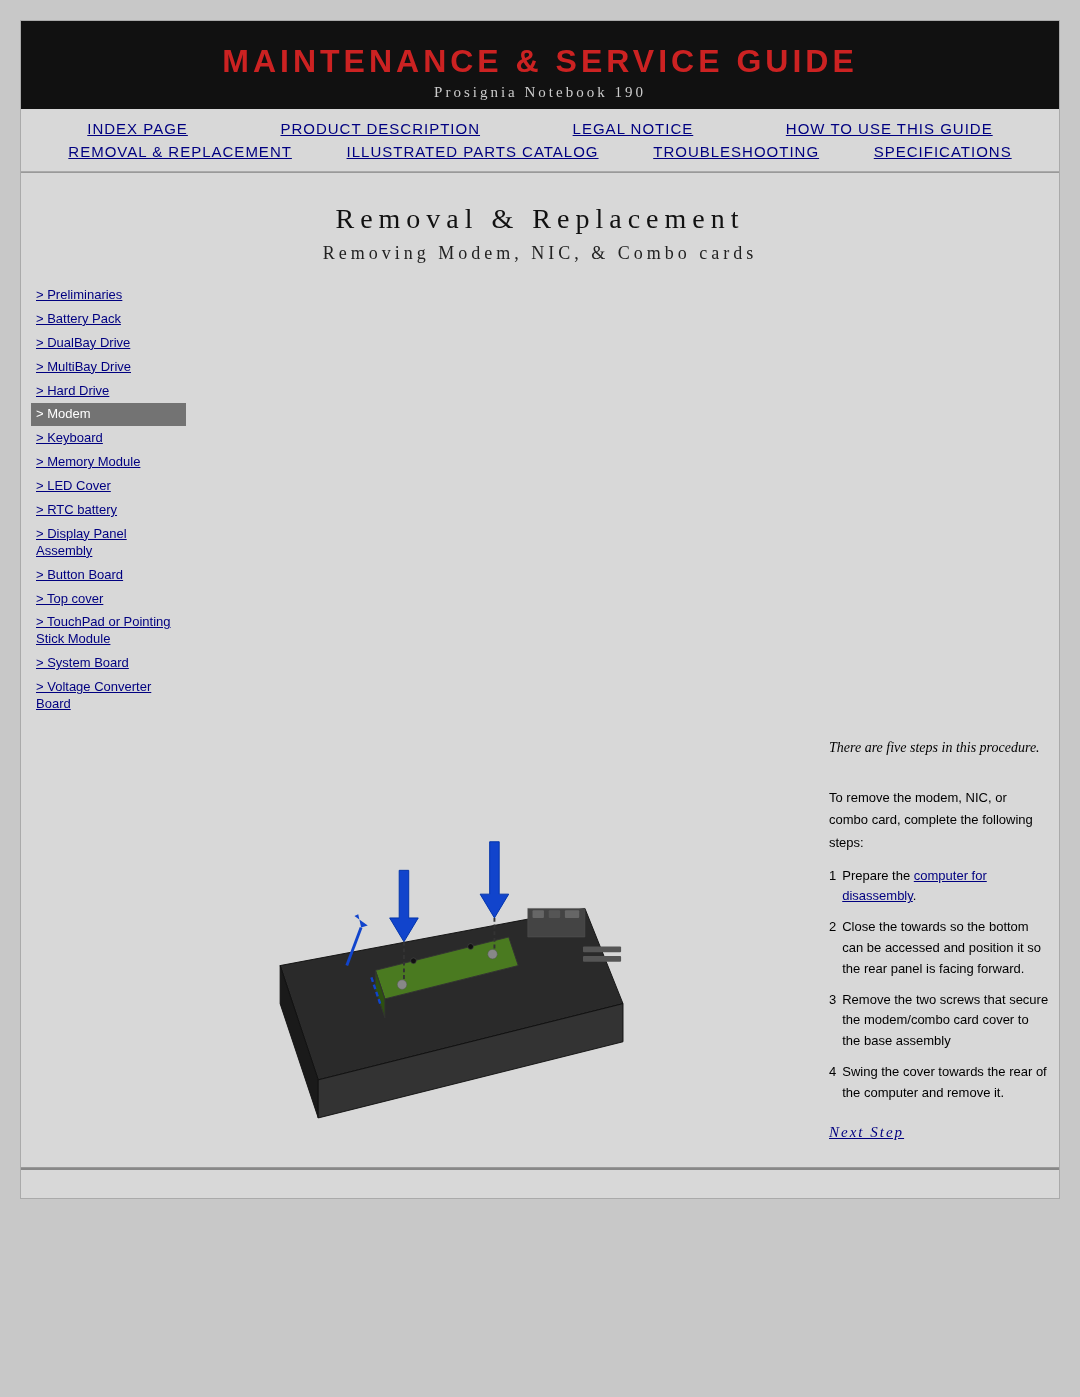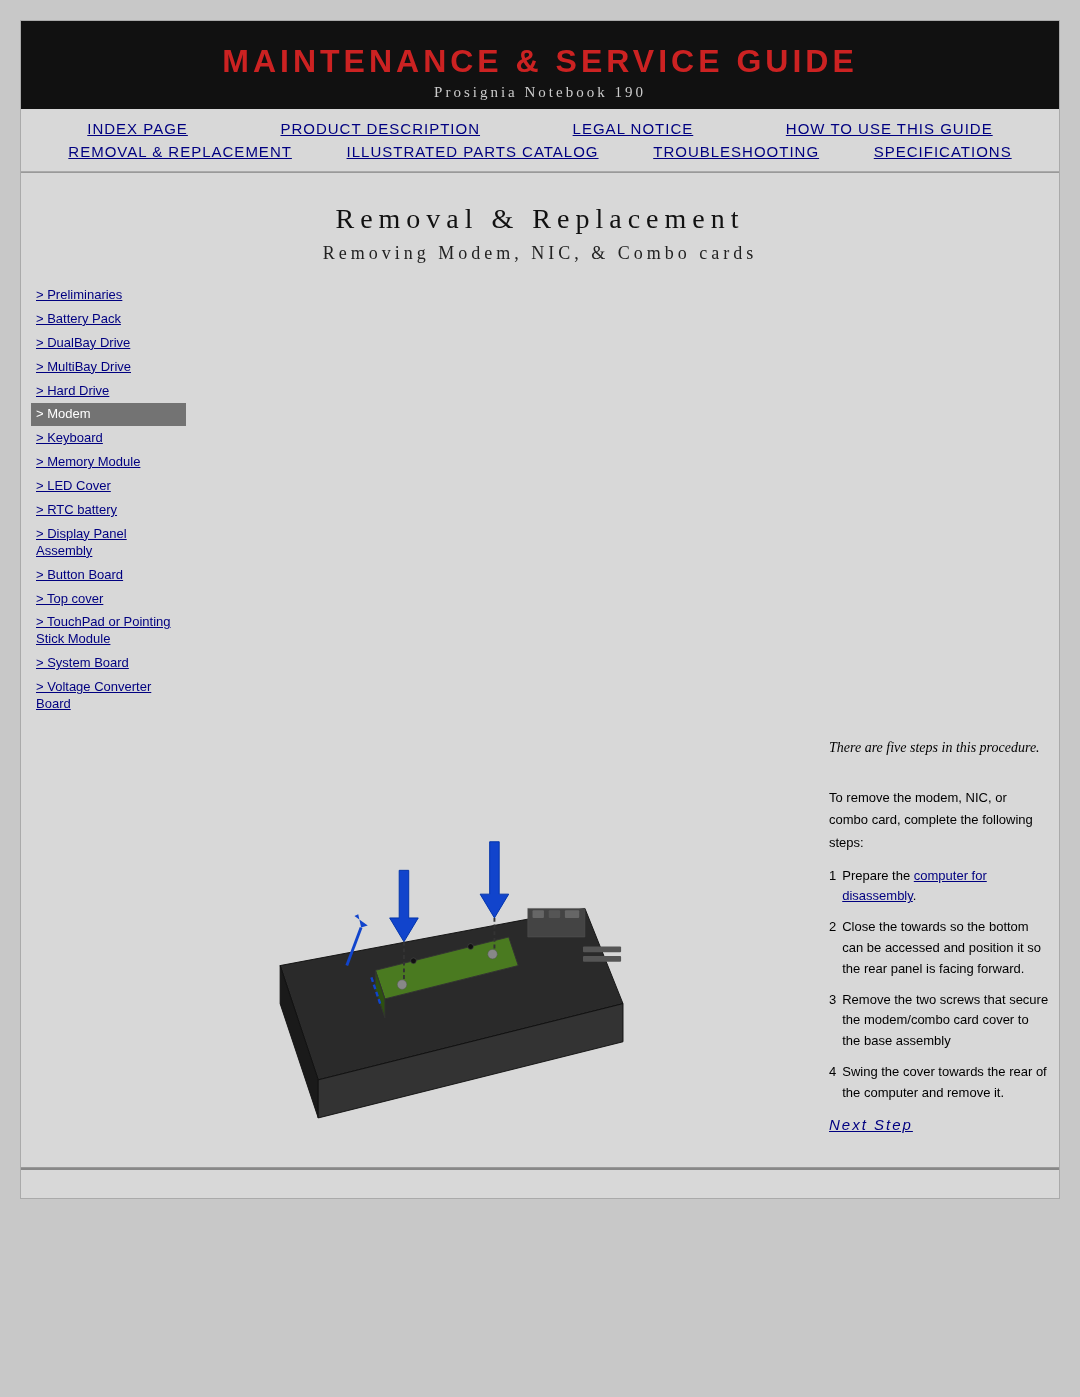--- a/index.html
+++ b/index.html
@@ -176,22 +176,22 @@
       text-decoration: underline;
       cursor: pointer;
     }
     .next-step-link {
       color: #000080;
       text-decoration: underline;
       font-style: italic;
       font-size: 15px;
       cursor: pointer;
       display: block;
-      margin-top: 12px;
-      font-family: Liberation Sans, sans-serif;
+      margin-top: 20px;
+      font-family: Liberation Serif, serif;
       letter-spacing: 2px;
     }
     .footer-bar {
       background: #d8d8d8;
       border-top: 2px solid #888;
       height: 30px;
     }
     hr.section-divider {
       border: none;
       border-top: 1px solid #999;

